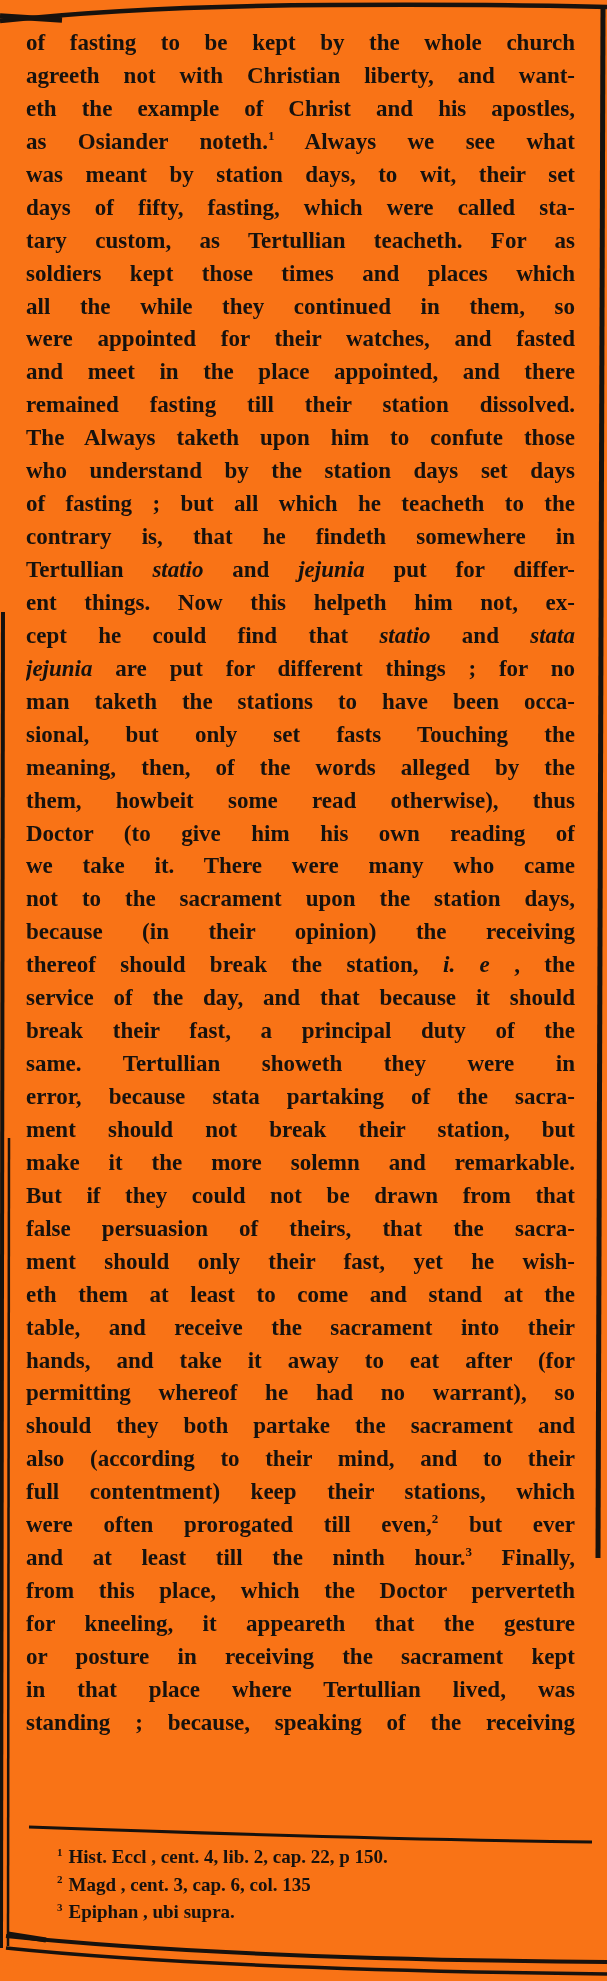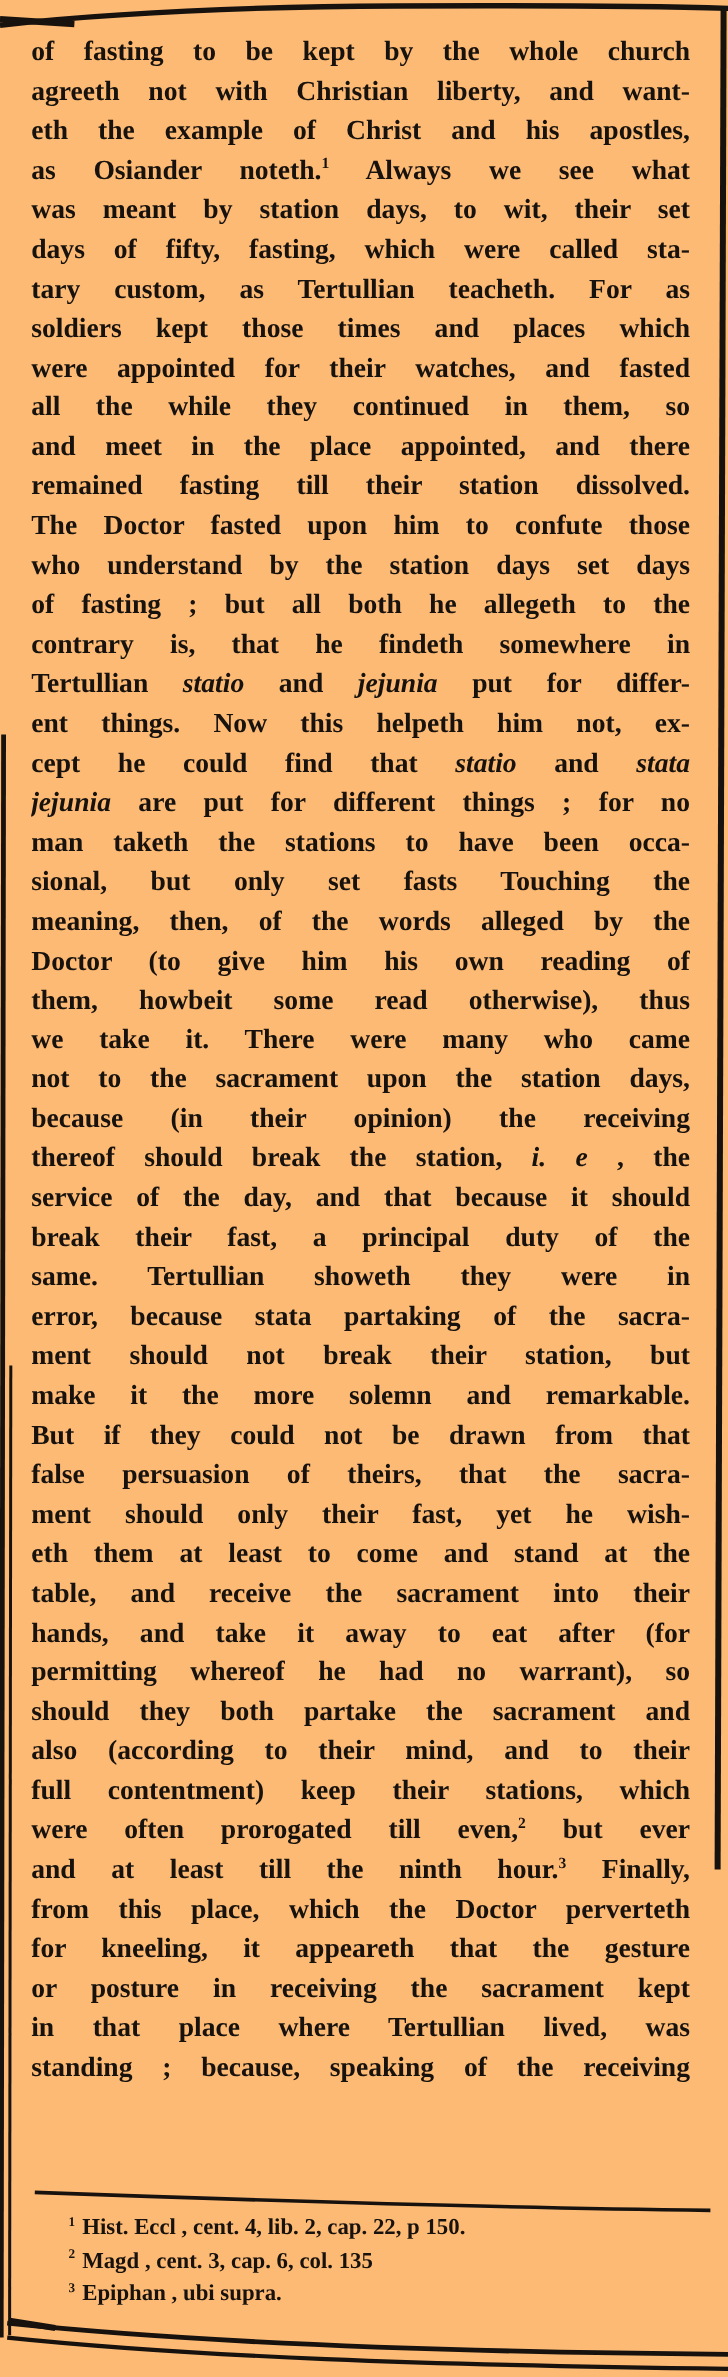--- a/index.html
+++ b/index.html
@@ -1,19 +1,19 @@
 <!DOCTYPE html>
 <html><head>
 <meta charset="utf-8">
 <style>
   html,body{margin:0;padding:0;background:#ffffff;}
   #page{
     position:relative;
     width:607px;height:1981px;
-    background:#fdba74;
+    background:#f97316;
     overflow:hidden;
     font-family:"Liberation Serif","DejaVu Serif",serif;
     color:#17120e;
   }
   #borders{position:absolute;left:0;top:0;width:607px;height:1981px;pointer-events:none;}
   #main-text{
     position:absolute;left:26px;top:27px;width:549px;
     font-size:23px;font-weight:700;line-height:32.95px;
     word-spacing:1.5px;
   }
@@ -57,37 +57,37 @@
 
   <div id="main-text">
       <div class="line"><span>of fasting to be kept by the whole church</span></div>
       <div class="line"><span>agreeth not with Christian liberty, and want-</span></div>
       <div class="line"><span>eth the example of Christ and his apostles,</span></div>
       <div class="line"><span>as Osiander noteth.</span><sup>1</sup><span> Always we see what</span></div>
       <div class="line"><span>was meant by station days, to wit, their set</span></div>
       <div class="line"><span>days of fifty, fasting, which were called sta-</span></div>
       <div class="line"><span>tary custom, as Tertullian teacheth. For as</span></div>
       <div class="line"><span>soldiers kept those times and places which</span></div>
+      <div class="line"><span>all the while they continued in them, so</span></div>
       <div class="line"><span>were appointed for their watches, and fasted</span></div>
-      <div class="line"><span>all the while they continued in them, so</span></div>
       <div class="line"><span>and meet in the place appointed, and there</span></div>
       <div class="line"><span>remained fasting till their station dissolved.</span></div>
-      <div class="line"><span>The Doctor fasted upon him to confute those</span></div>
+      <div class="line"><span>The Always taketh upon him to confute those</span></div>
       <div class="line"><span>who understand by the station days set days</span></div>
-      <div class="line"><span>of fasting ; but all both he allegeth to the</span></div>
+      <div class="line"><span>of fasting ; but all which he teacheth to the</span></div>
       <div class="line"><span>contrary is, that he findeth somewhere in</span></div>
       <div class="line"><span>Tertullian </span><i>statio</i><span> and </span><i>jejunia</i><span> put for differ-</span></div>
       <div class="line"><span>ent things. Now this helpeth him not, ex-</span></div>
       <div class="line"><span>cept he could find that </span><i>statio</i><span> and </span><i>stata</i></div>
       <div class="line"><i>jejunia</i><span> are put for different things ; for no</span></div>
       <div class="line"><span>man taketh the stations to have been occa-</span></div>
       <div class="line"><span>sional, but only set fasts Touching the</span></div>
       <div class="line"><span>meaning, then, of the words alleged by the</span></div>
+      <div class="line"><span>them, howbeit some read otherwise), thus</span></div>
       <div class="line"><span>Doctor (to give him his own reading of</span></div>
-      <div class="line"><span>them, howbeit some read otherwise), thus</span></div>
       <div class="line"><span>we take it. There were many who came</span></div>
       <div class="line"><span>not to the sacrament upon the station days,</span></div>
       <div class="line"><span>because (in their opinion) the receiving</span></div>
       <div class="line"><span>thereof should break the station, </span><i>i. e</i><span> , the</span></div>
       <div class="line"><span>service of the day, and that because it should</span></div>
       <div class="line"><span>break their fast, a principal duty of the</span></div>
       <div class="line"><span>same. Tertullian showeth they were in</span></div>
       <div class="line"><span>error, because stata partaking of the sacra-</span></div>
       <div class="line"><span>ment should not break their station, but</span></div>
       <div class="line"><span>make it the more solemn and remarkable.</span></div>

